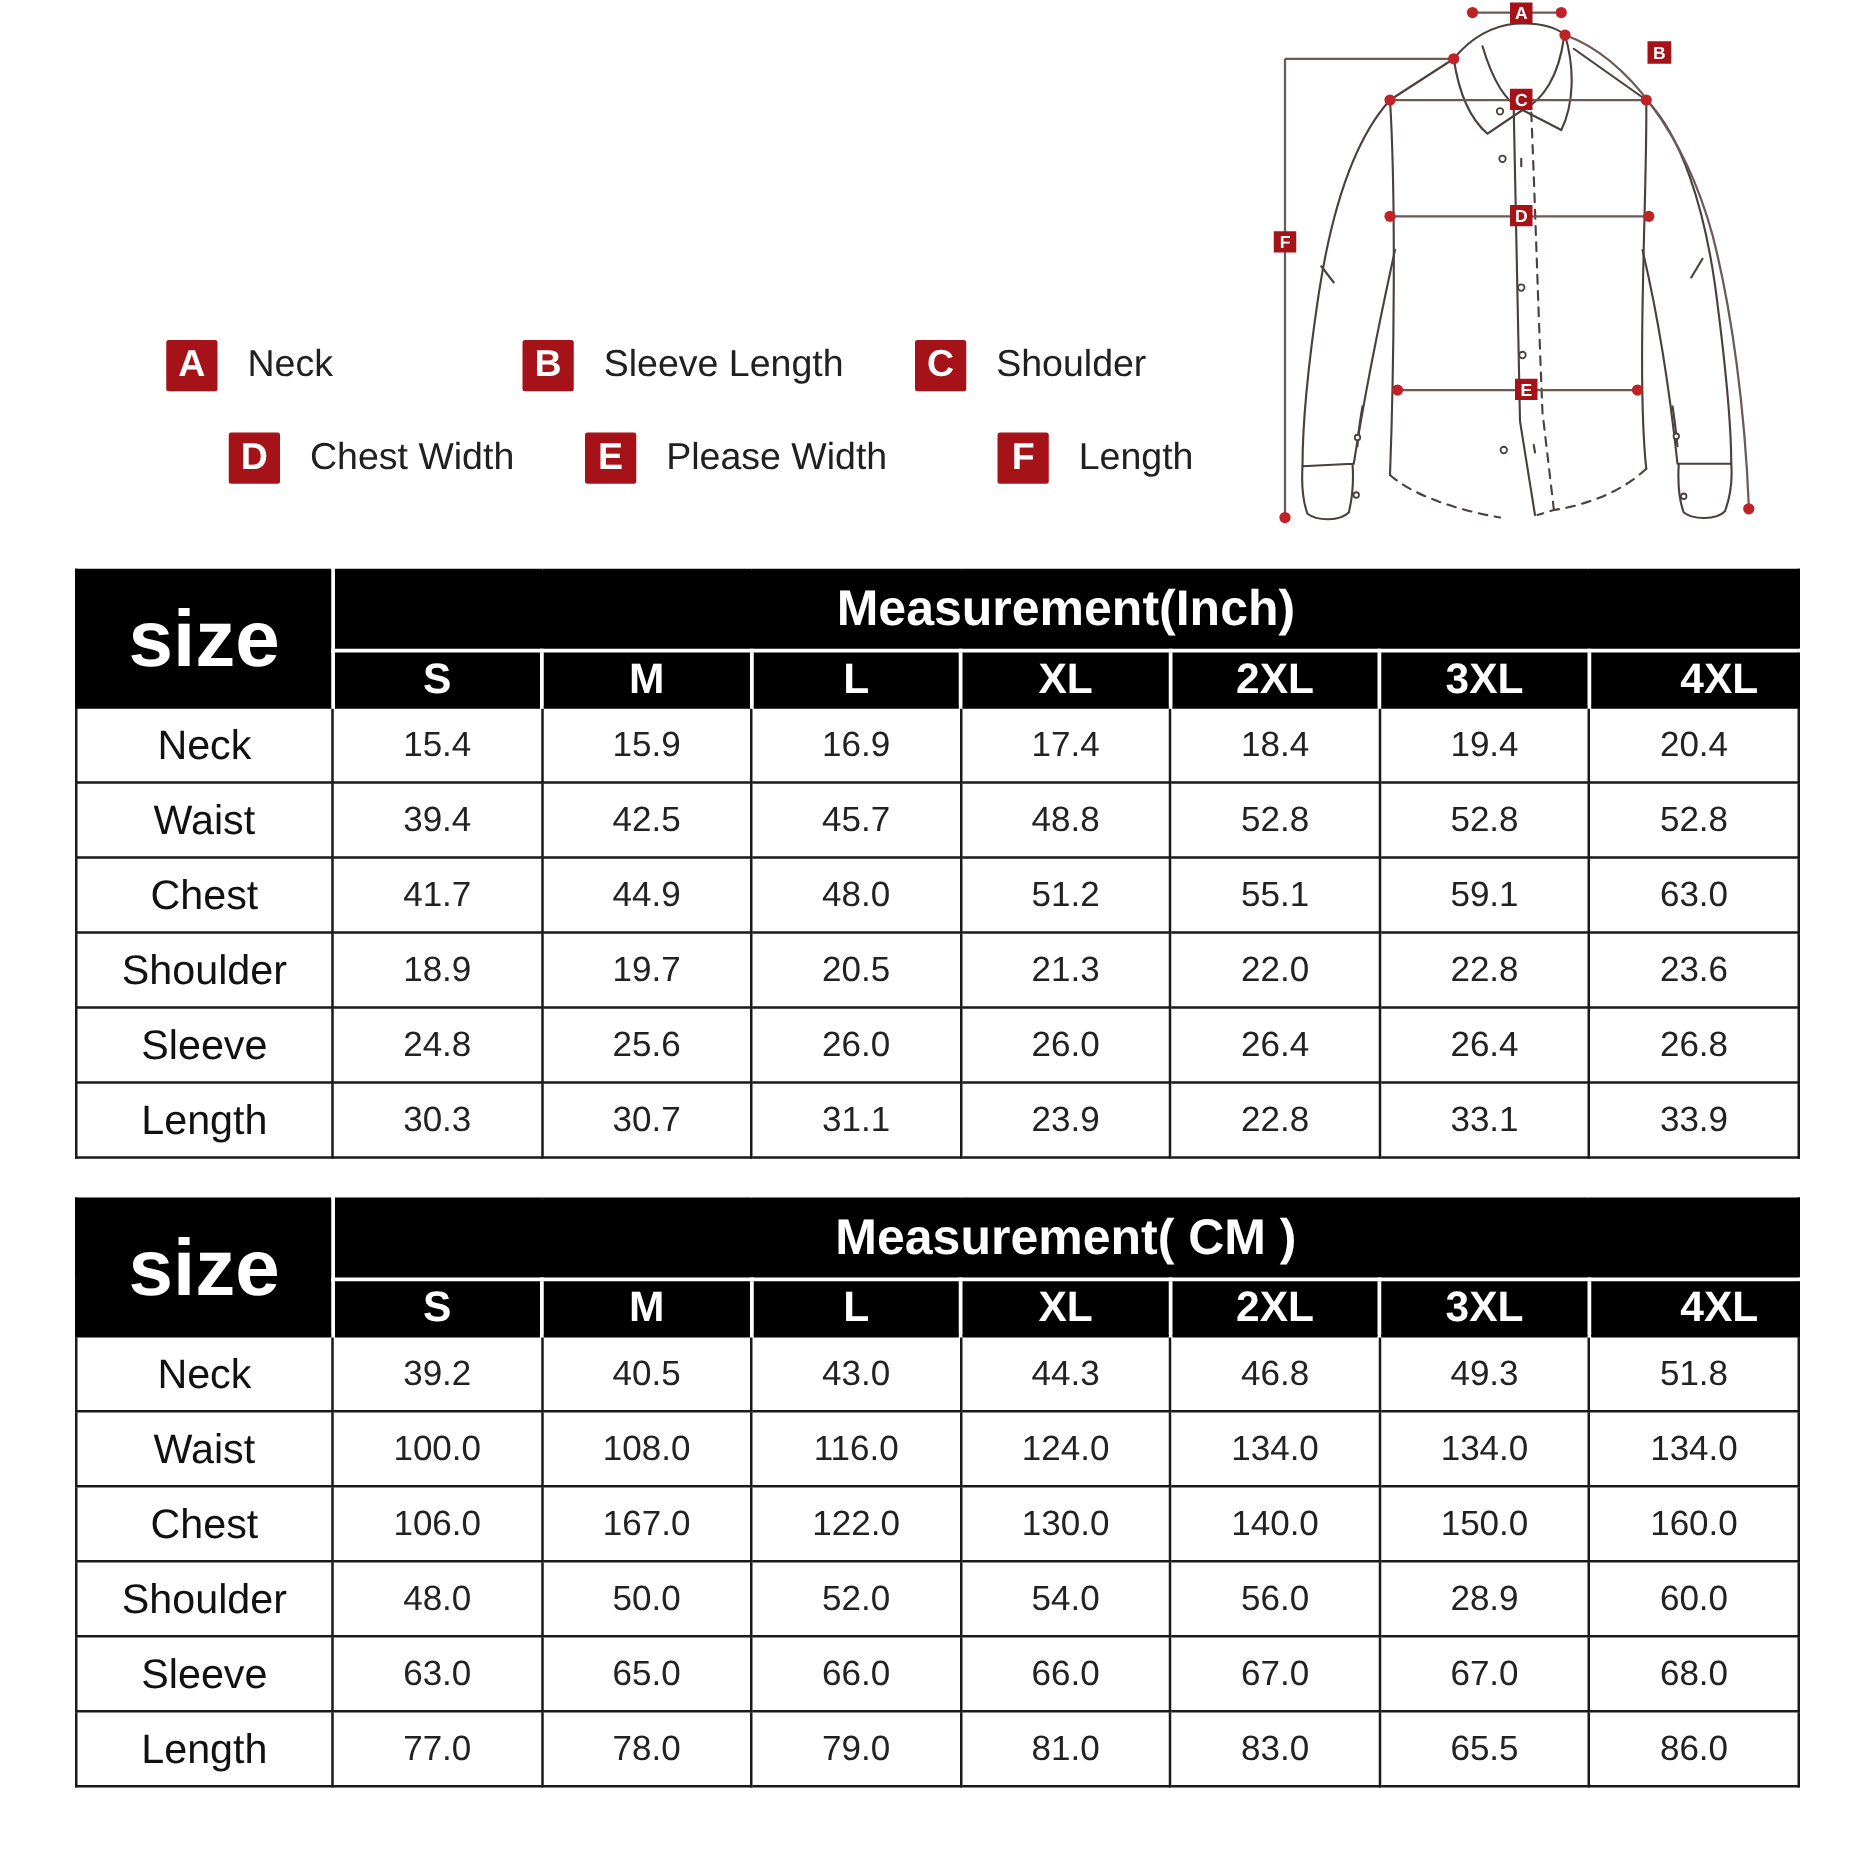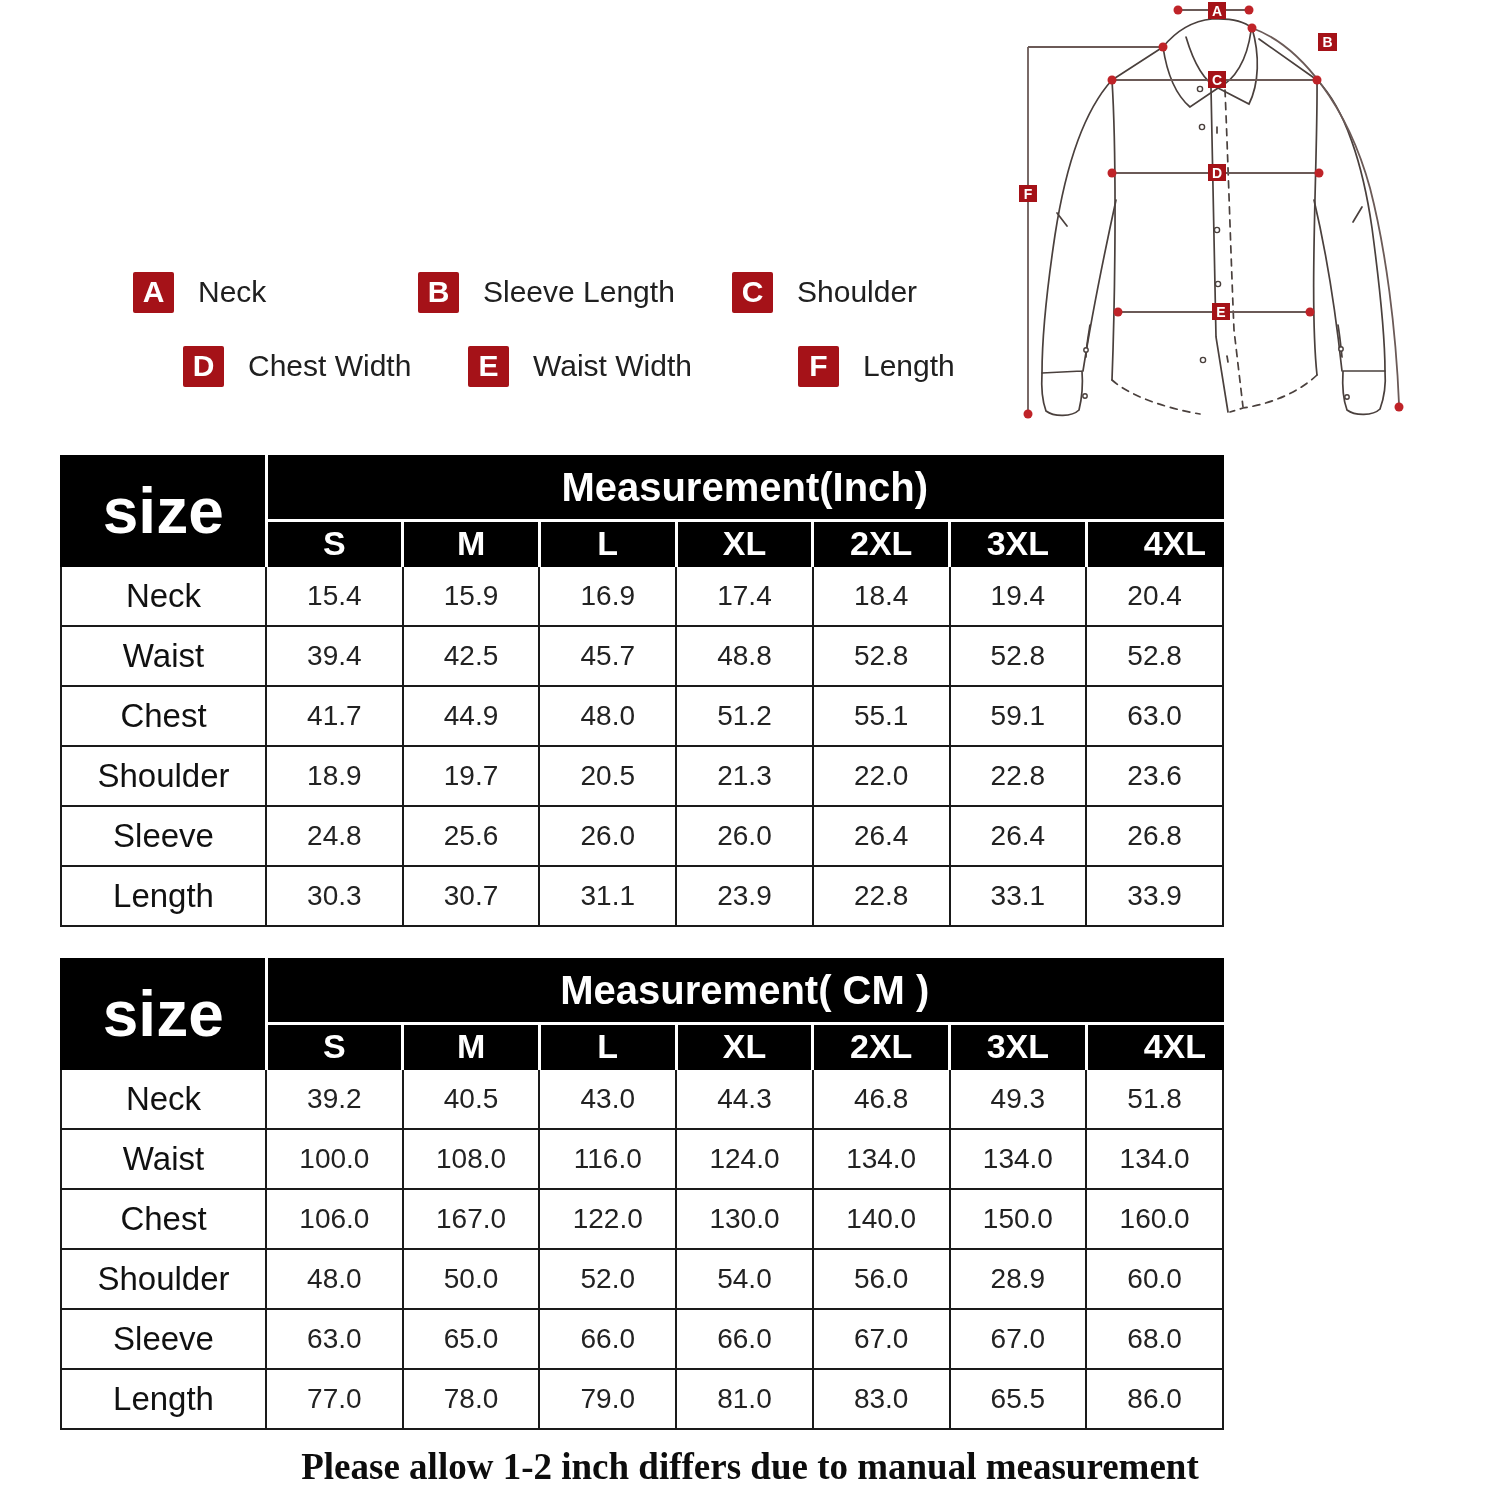--- a/index.html
+++ b/index.html
@@ -30,21 +30,21 @@
   .shirt-svg{position:absolute;left:980px;top:0;width:520px;height:440px;}
   .shirt-line{stroke:var(--outline);stroke-width:1.7;fill:none;stroke-linecap:round;}
   .shirt-dash{stroke:var(--outline);stroke-width:1.7;fill:none;stroke-dasharray:7 6;stroke-linecap:round;}
   .btn-circle{stroke:var(--outline);stroke-width:1.4;fill:#ffffff;}
   .measure-line{stroke:var(--measure);stroke-width:1.8;fill:none;}
   .mdot{fill:var(--dot-red);}
   .mbox{fill:var(--marker-red);}
   .mletter{fill:#ffffff;font-family:"Liberation Sans",sans-serif;font-size:14px;font-weight:bold;text-anchor:middle;}
   
   .size-table{
-    position:absolute;left:60px;width:1164px;
+    position:absolute;left:60px;width:1380px;
     border-collapse:collapse;table-layout:fixed;border:2px solid var(--border-black);
   }
   .t-inch{top:455px;}
   .t-cm{top:958px;}
   .size-table th,.size-table td{text-align:center;vertical-align:middle;}
   .corner{
     background:var(--header-bg);color:var(--header-text);
     font-size:64px;font-weight:600;width:205px;
     border:2px solid #000;border-right:3px solid #fff;
   }
@@ -83,21 +83,21 @@
   <div class="legend-item" style="left:732px;top:271px">
     <span class="badge">C</span>
     <span class="legend-label">Shoulder</span>
   </div>
   <div class="legend-item" style="left:183px;top:345px">
     <span class="badge">D</span>
     <span class="legend-label">Chest Width</span>
   </div>
   <div class="legend-item" style="left:468px;top:345px">
     <span class="badge">E</span>
-    <span class="legend-label">Waist Width</span>
+    <span class="legend-label">Please Width</span>
   </div>
   <div class="legend-item" style="left:798px;top:345px">
     <span class="badge">F</span>
     <span class="legend-label">Length</span>
   </div>
 
   <svg class="shirt-svg" viewBox="0 0 520 440">
     <g>
 
       <path class="shirt-line" d="M 183 47 C 196 31 212 21 232 19 C 252 18 265 22 272 28"></path>
@@ -339,14 +339,13 @@
           <td class="val">78.0</td>
           <td class="val">79.0</td>
           <td class="val">81.0</td>
           <td class="val">83.0</td>
           <td class="val">65.5</td>
           <td class="val">86.0</td>
         </tr>
       </tbody>
     </table>
 
-  <div class="footer-note">Please allow 1-2 inch differs due to manual measurement</div>
 </div>
 
 </body></html>

